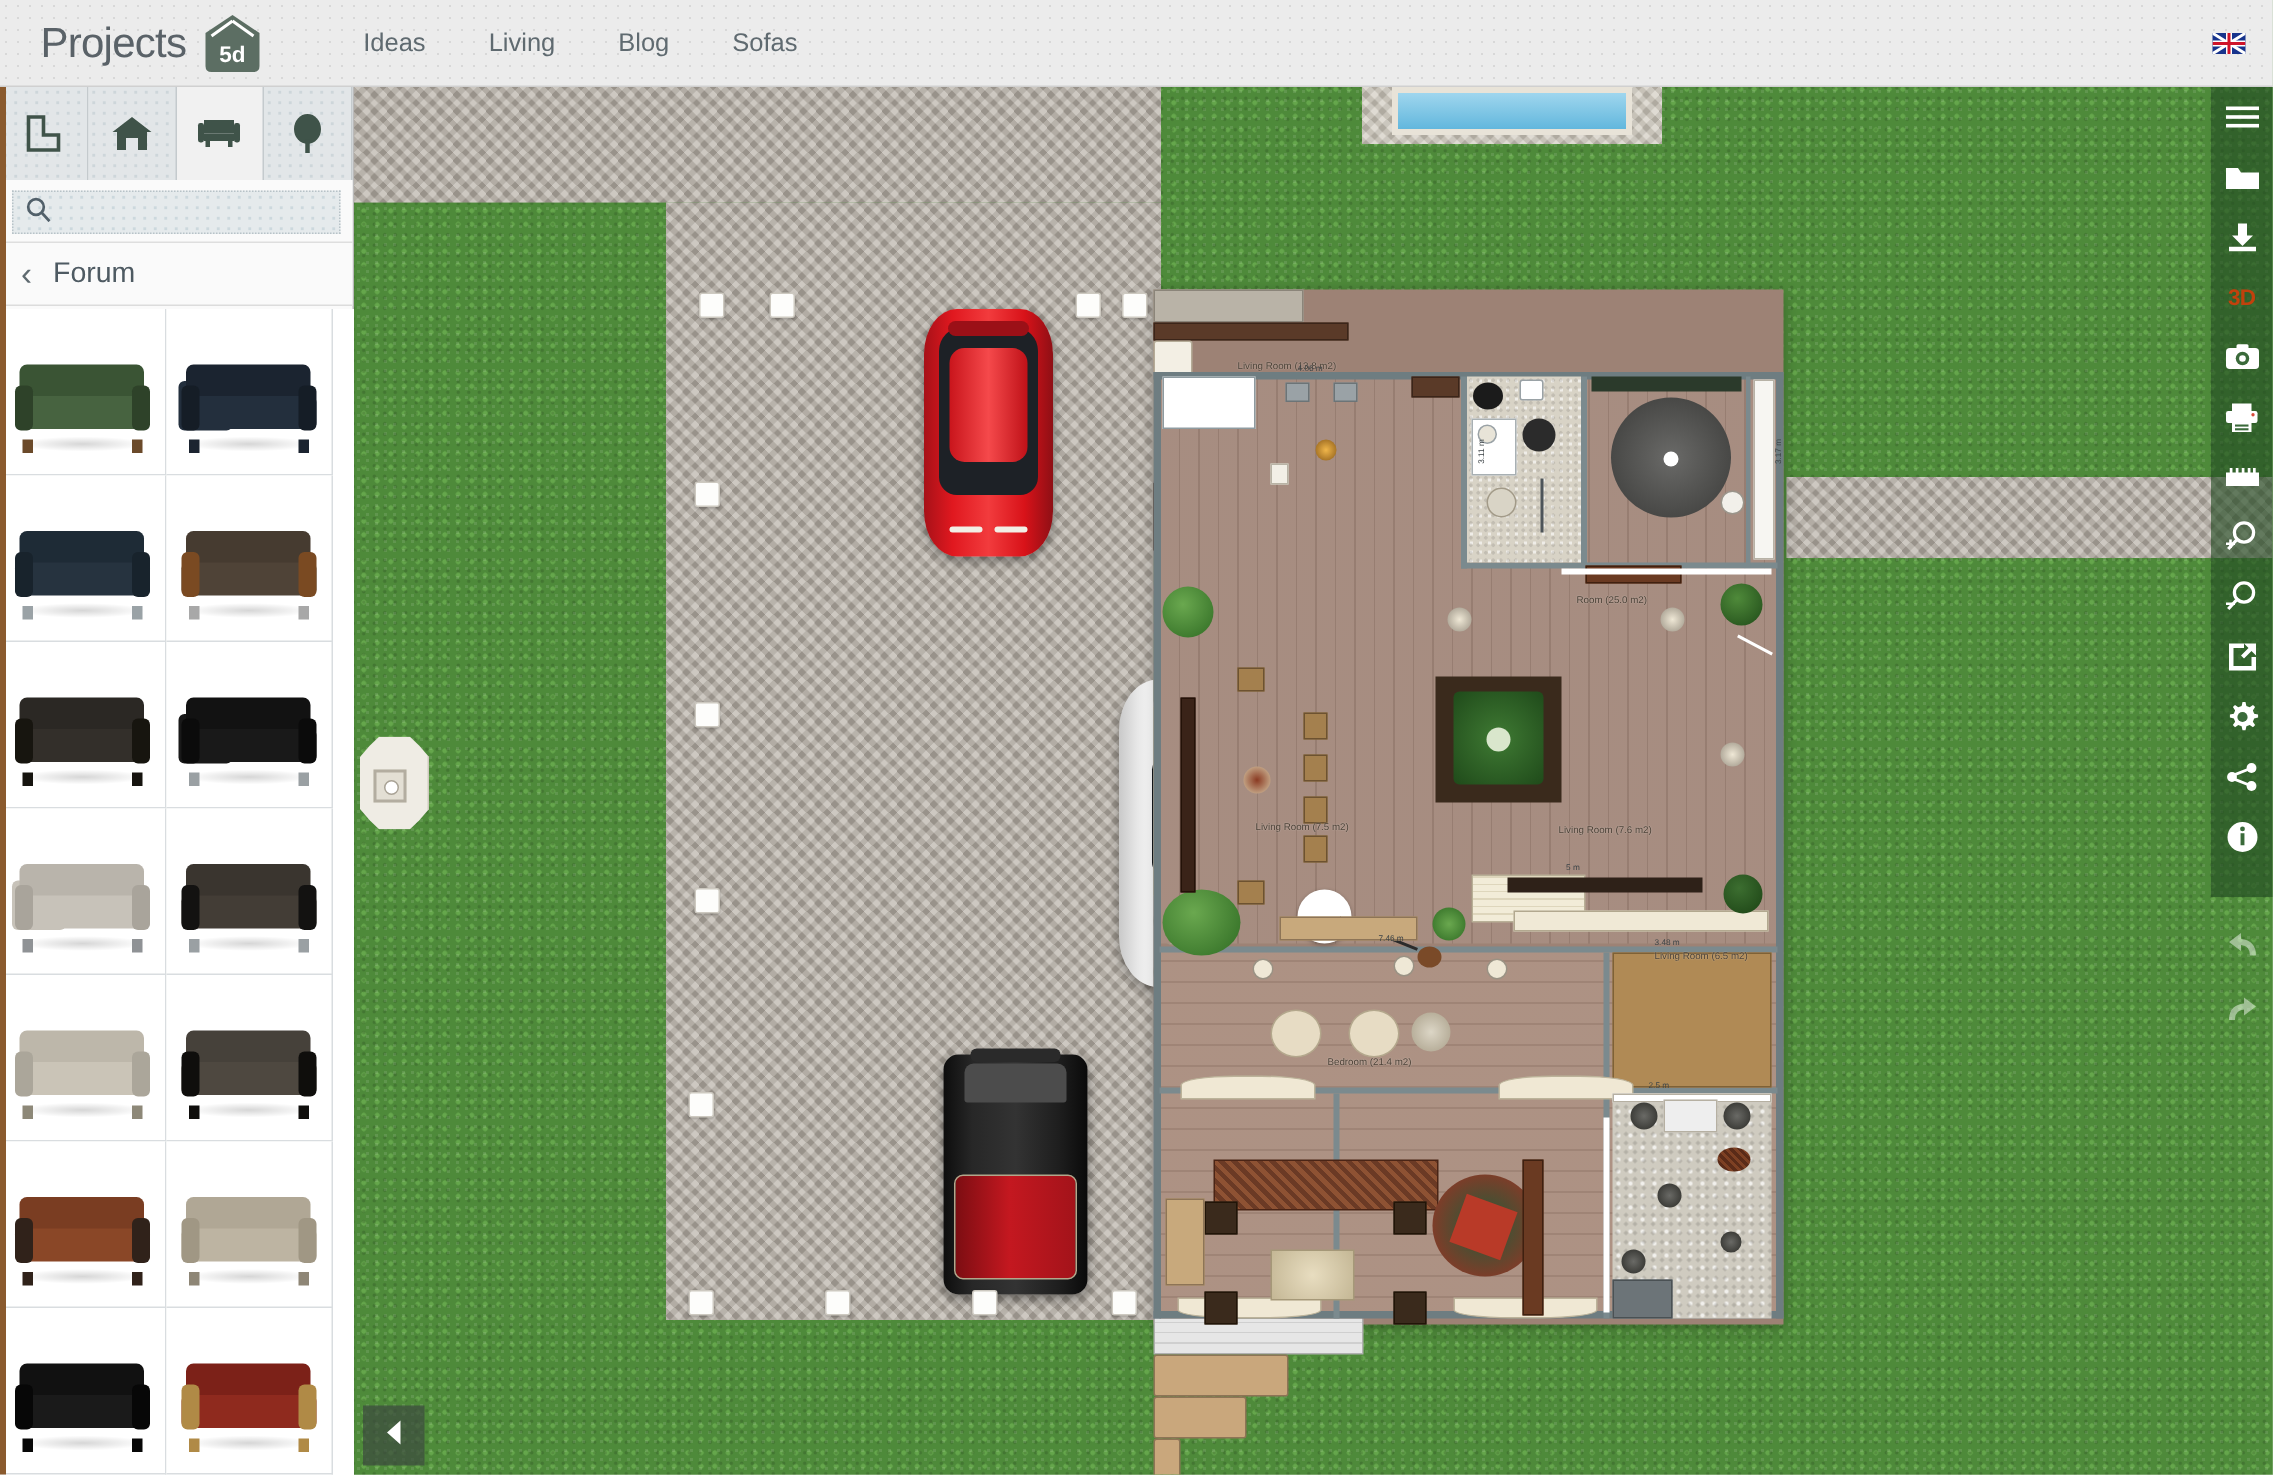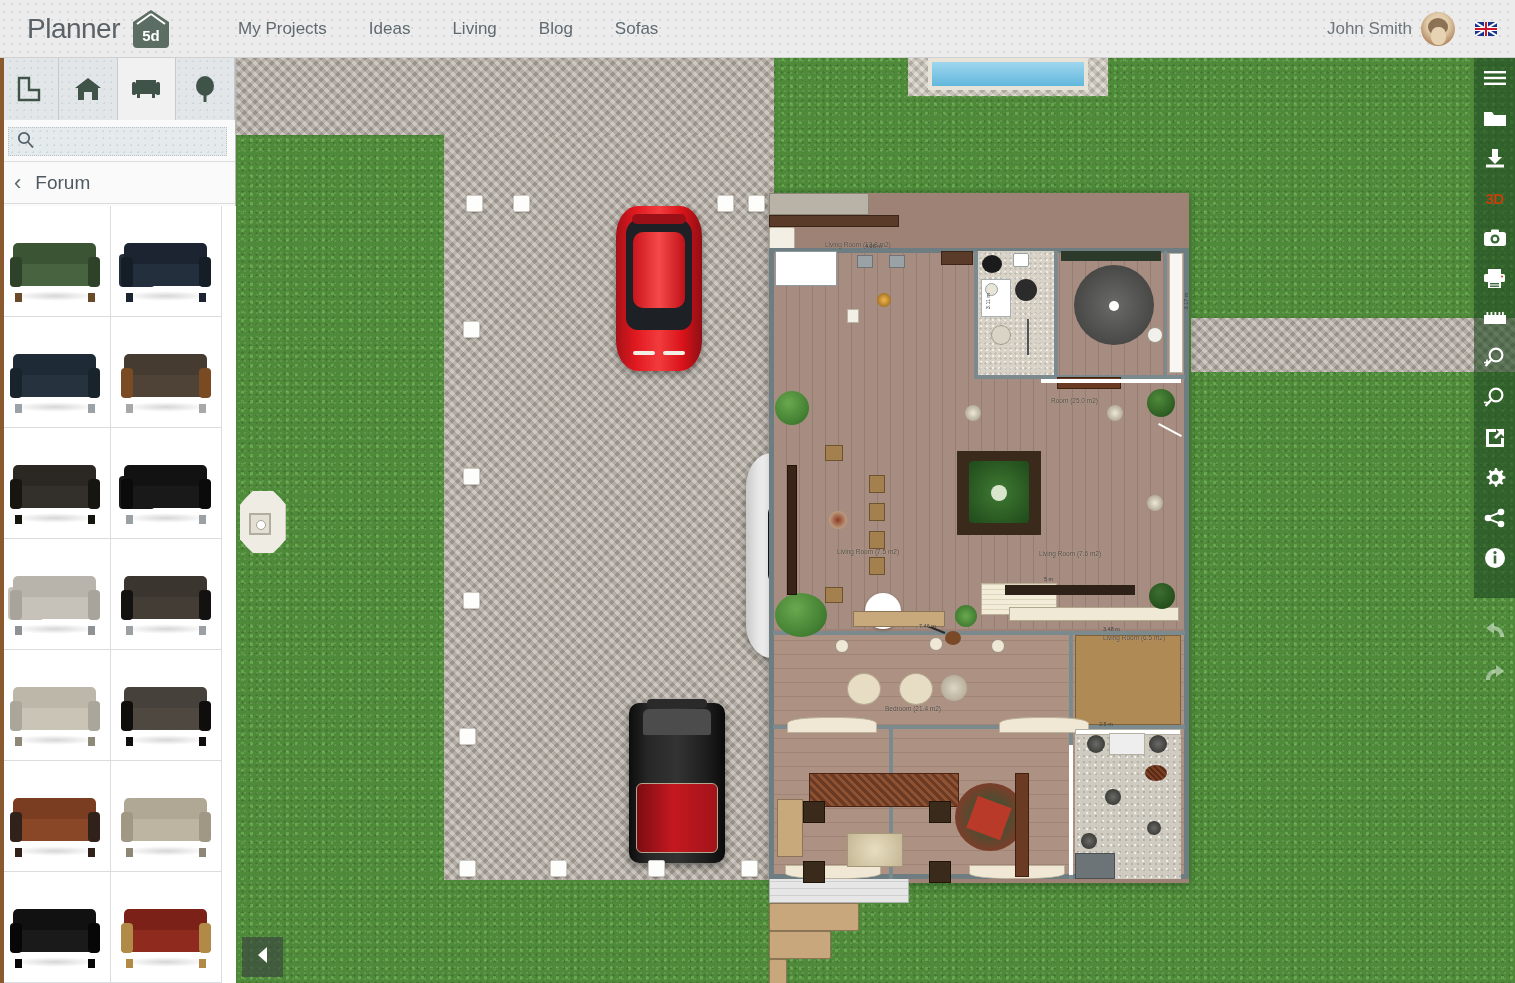--- a/index.html
+++ b/index.html
@@ -304,41 +304,36 @@
     border-left:7px solid transparent; border-right:7px solid transparent;
     border-top:9px solid #4d5a63;
   }
   #leftedge { position:absolute; left:0; top:58px; width:4px; height:925px; background:#8a5a2e; z-index:30; }
 </style>
 </head>
 <body>
 
 <div id="header">
   <div id="brand">
-    <span class="word">Planner</span>
+    <span class="word">Projects</span>
     <span class="badge">
       <svg width="48" height="42" viewBox="0 0 48 42">
         <path d="M6 14 L24 2 L42 14 L42 36 Q42 40 38 40 L10 40 Q6 40 6 36 Z" fill="#5c6e63"></path>
         <path d="M24 6 L38 16" stroke="#fff" stroke-width="2" fill="none"></path>
         <path d="M24 6 L10 16" stroke="#fff" stroke-width="2" fill="none"></path>
         <text x="24" y="33" font-size="15" font-weight="bold" fill="#ffffff" text-anchor="middle" font-family="Liberation Sans, sans-serif">5d</text>
       </svg>
     </span>
   </div>
   <nav id="nav">
-    <a href="#">My Projects</a>
     <a href="#">Ideas</a>
     <a href="#">Living</a>
     <a href="#">Blog</a>
     <a href="#">Sofas</a>
   </nav>
-  <div id="user">
-    <span class="uname">John Smith</span>
-    <span id="avatar"></span>
-  </div>
   <div id="flag">
     <i class="d1"></i>
       <i class="d2"></i>
       <i class="h"></i>
       <i class="v"></i>
       <i class="hr"></i>
       <i class="vr"></i>
   </div>
 </div>
 

